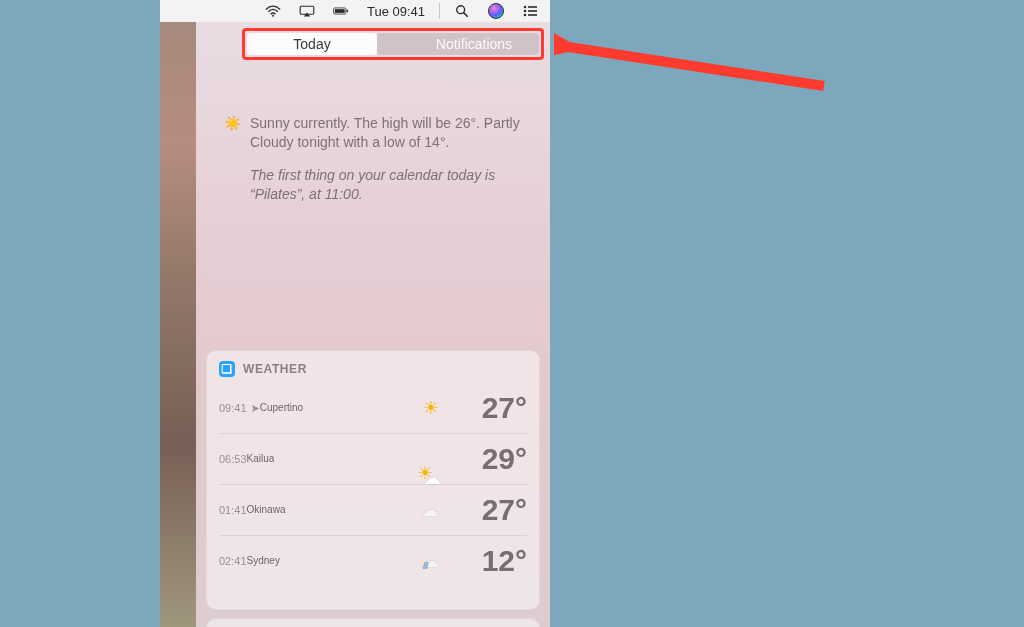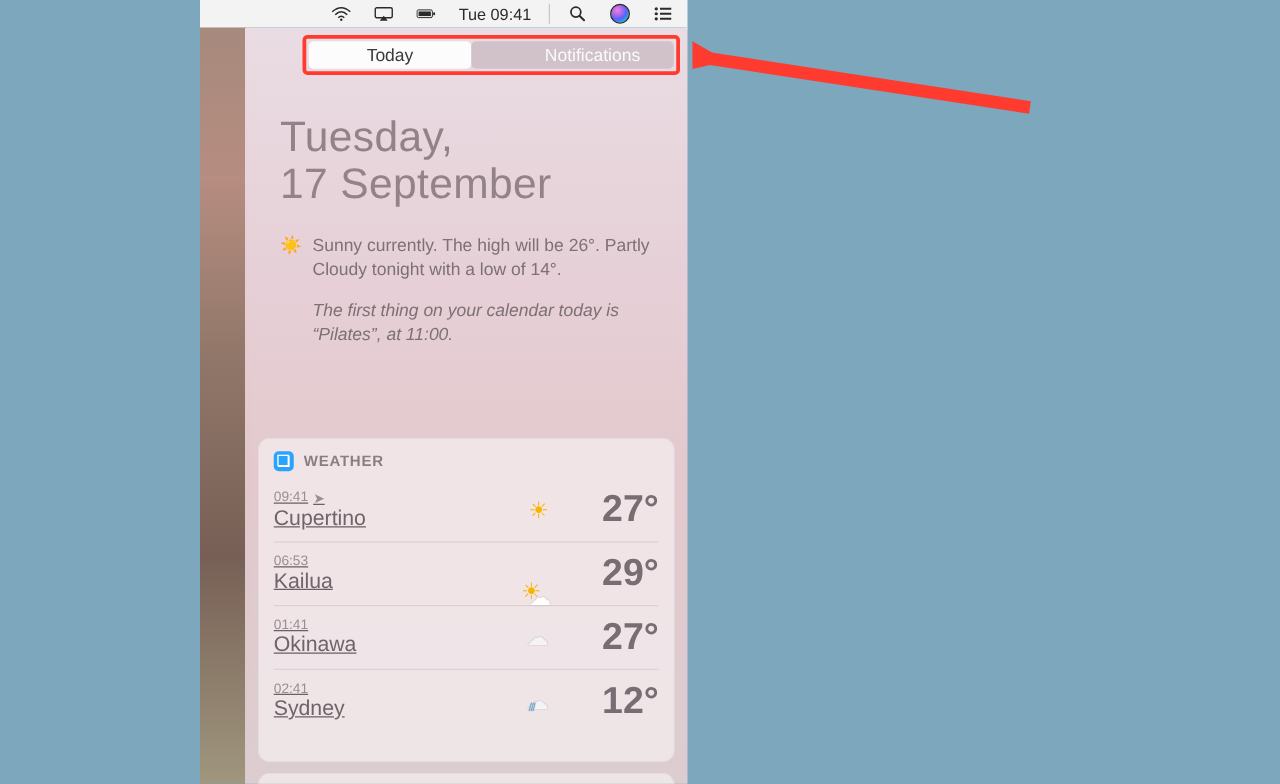--- a/index.html
+++ b/index.html
@@ -157,23 +157,23 @@
   }
   .weather .wicon { background: #2aa3ff; color: #fff; }
   .w-row {
     display: flex;
     align-items: center;
     justify-content: space-between;
     padding: 8px 0;
     border-bottom: 1px solid rgba(0,0,0,.08);
   }
   .w-row:last-of-type { border-bottom: none; }
-  .w-left { display: flex; flex-direction: column; text-decoration: underline; }
+  .w-left { display: flex; flex-direction: row; }
   .w-time { font-size: 11px; color: #9a8e93; display: flex; align-items: center; gap: 4px; }
-  .w-city { font-size: 17px; color: #6f6469; }
+  .w-city { font-size: 10px; color: #6f6469; }
   .w-mid { flex: 0 0 auto; margin-left: auto; margin-right: 18px; font-size: 18px; }
   .w-temp { font-size: 30px; font-weight: 700; color: #786d72; min-width: 70px; text-align: right; }
   .arrow {
     position: absolute;
     left: 554px;
     top: 24px;
     width: 280px;
     height: 80px;
     pointer-events: none;
   }
@@ -239,24 +239,20 @@
     <div class="desktop-sliver"></div>
 
     <div class="notif-panel">
 
       <div class="seg-holder">
         <div class="seg active">Today</div>
         <div class="seg inactive">Notifications</div>
       </div>
 
       <div class="today-block">
-        <div class="today-date">
-          <span>Tuesday,</span><br>
-          <span>17 September</span>
-        </div>
         <div class="summary">
           <div class="summary-row">
             <span class="icon">☀️</span>
             <span>Sunny currently. The high will be 26°. Partly Cloudy tonight with a low of 14°.</span>
           </div>
           <div class="cal">The first thing on your calendar today is “Pilates”, at 11:00.</div>
         </div>
       </div>
 
       <div class="widget weather">

